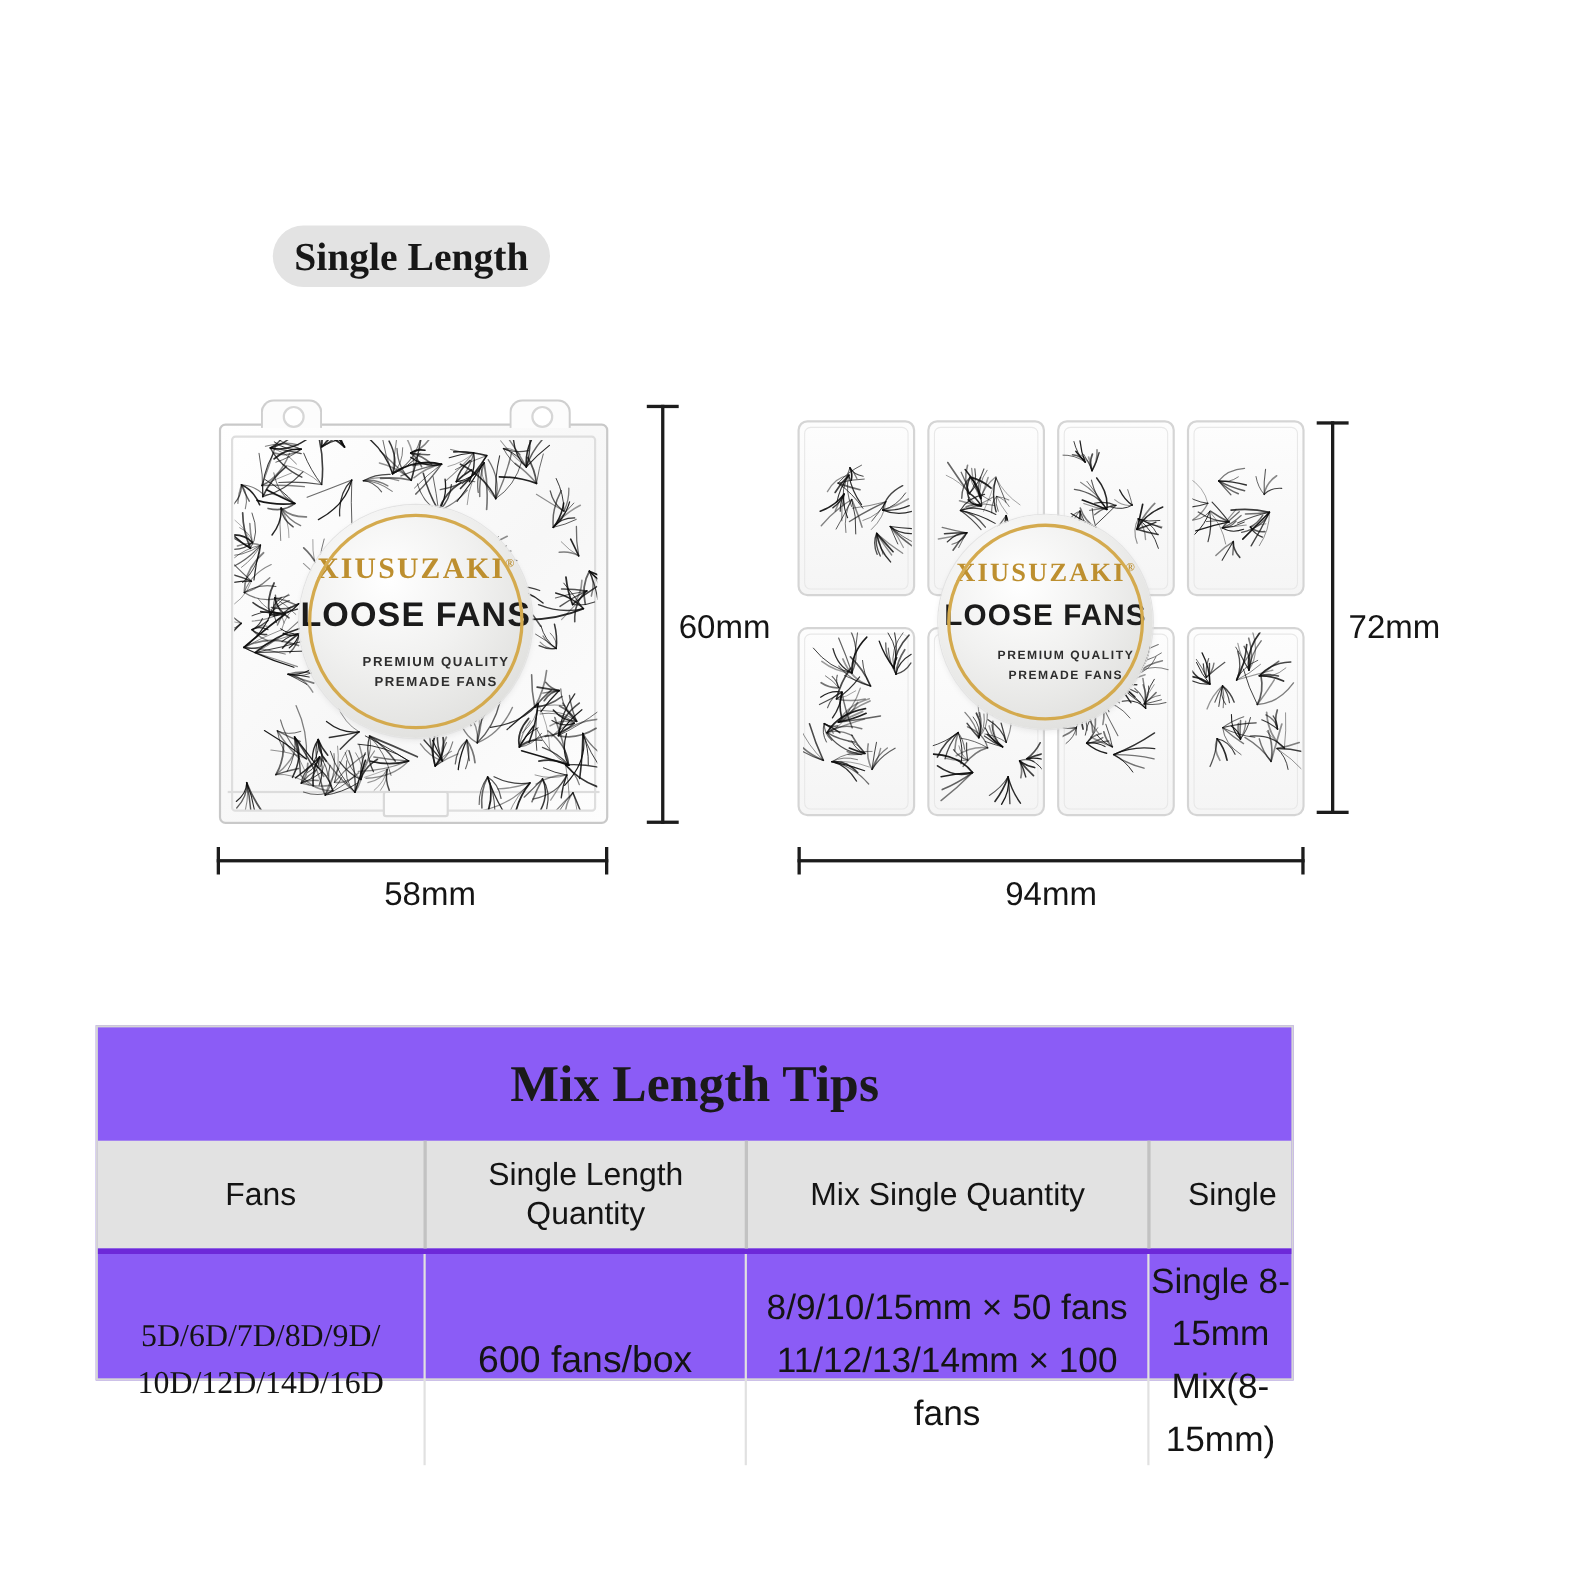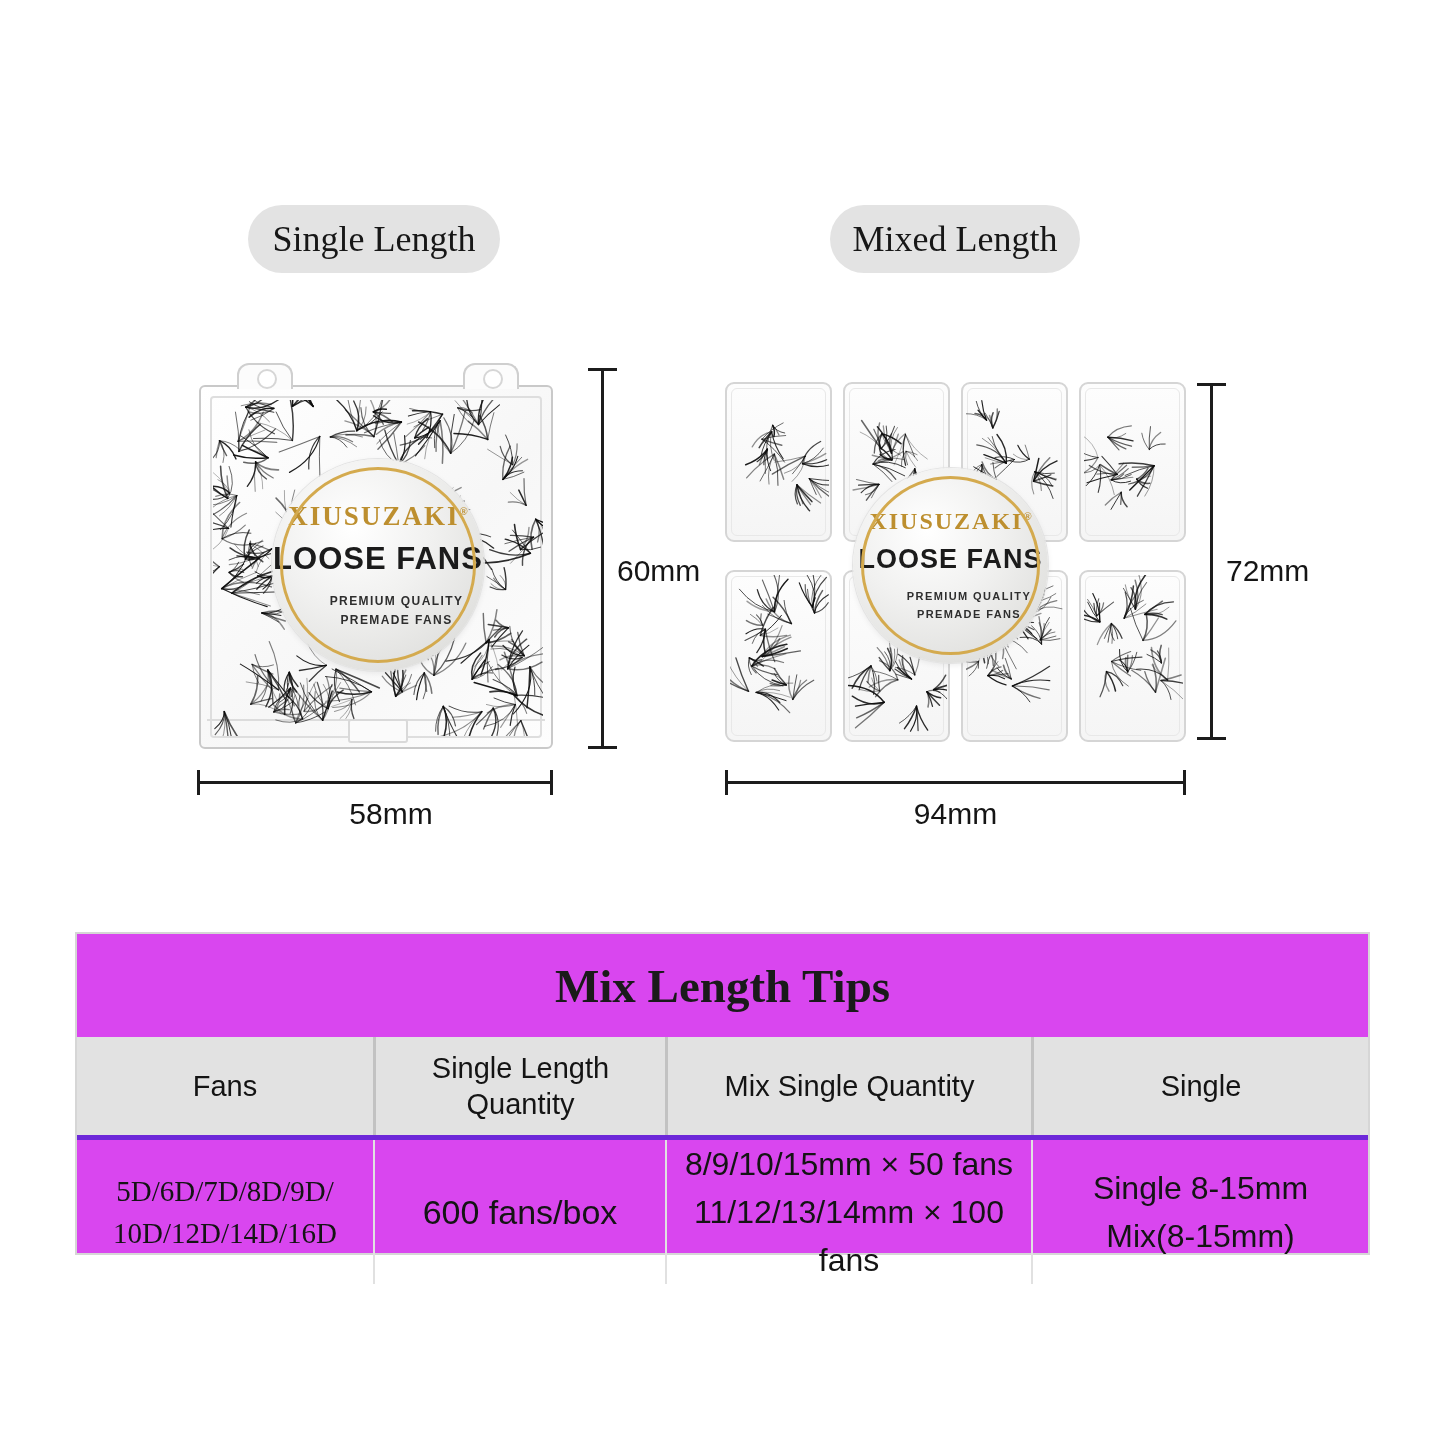--- a/index.html
+++ b/index.html
@@ -1,22 +1,22 @@
 <!DOCTYPE html>
 <html><head>
 <meta charset="utf-8">
 <style>
   html,body{margin:0;padding:0;background:#fff;}
   .canvas{position:relative;width:1445px;height:1445px;background:#ffffff;overflow:hidden;
           font-family:"Liberation Sans",sans-serif;color:#161616;}
 
   
-  .pill{position:absolute;top:205px;height:68px;border-radius:999px;background:#e3e3e3;
+  .pill{position:absolute;top:205px;height:56px;border-radius:999px;background:#e3e3e3;
         display:flex;align-items:center;justify-content:center;
-        font-family:"Liberation Serif",serif;font-weight:400;font-size:36px;color:#171717;}
+        font-family:"Liberation Serif",serif;font-weight:700;font-size:36px;color:#171717;}
   .pill-single{left:248px;width:252px;}
   .pill-mixed{left:830px;width:250px;}
 
   
   .box-single{position:absolute;left:199px;top:385px;width:354px;height:364px;
               border:2px solid #c9c9c9;border-radius:6px;box-sizing:border-box;
               background:linear-gradient(135deg,#ffffff 0%,#f7f7f7 55%,#fdfdfd 100%);}
   .box-single .inner-frame{position:absolute;inset:9px;border:2px solid #dedede;border-radius:4px;}
   .box-single .seam{position:absolute;left:6px;right:6px;bottom:26px;height:2px;background:#dcdcdc;}
   .box-single .latch{position:absolute;left:50%;bottom:4px;width:56px;height:20px;margin-left:-28px;
@@ -55,22 +55,22 @@
   .dim-v{position:absolute;width:3px;background:#1c1c1c;}
   .dim-v::before,.dim-v::after{content:"";position:absolute;left:-13px;width:29px;height:3px;background:#1c1c1c;}
   .dim-v::before{top:0;} .dim-v::after{bottom:0;}
   .dim-h{position:absolute;height:3px;background:#1c1c1c;}
   .dim-h::before,.dim-h::after{content:"";position:absolute;top:-11px;width:3px;height:25px;background:#1c1c1c;}
   .dim-h::before{left:0;} .dim-h::after{right:0;}
   .dim-label{position:absolute;font-size:30px;color:#151515;}
   .dim-label-h{text-align:center;}
 
   
-  .spec-table{position:absolute;left:75px;top:932px;width:1295px;box-sizing:border-box;
-              border:2px solid #d6d6d6;background:#d946ef;}
+  .spec-table{position:absolute;left:87px;top:932px;width:1089px;box-sizing:border-box;
+              border:2px solid #d6d6d6;background:#8b5cf6;}
   .t-title{height:103px;display:flex;align-items:center;justify-content:center;
            font-family:"Liberation Serif",serif;font-weight:700;font-size:47px;color:#1a1a1a;}
   .t-head,.t-row{display:grid;grid-template-columns:296px 292px 366px 1fr;}
   .t-head{background:#e2e2e2;height:98px;}
   .th{display:flex;align-items:center;justify-content:center;text-align:center;
       font-size:29px;color:#141414;padding:0 34px;line-height:1.25;}
   .t-head .th+.th{border-left:3px solid #c2c2c2;}
   .t-row{height:113px;border-top:5px solid #6d28d9;}
   .td{display:flex;flex-direction:column;align-items:center;justify-content:center;text-align:center;
       font-size:32px;line-height:1.5;color:#141414;}
@@ -78,21 +78,20 @@
   .td span{display:block;}
   .td-fans{font-family:"Liberation Serif",serif;font-size:29px;line-height:1.45;}
   .td-qty{font-size:34px;}
 </style>
 </head>
 <body>
 
 <div class="canvas">
 
   <div class="pill pill-single">Single Length</div>
-  <div class="pill pill-mixed">Mixed Length</div>
 
   <div class="box-single">
     <div class="clasp clasp-l"></div>
     <div class="clasp clasp-r"></div>
     <div class="inner-frame"></div>
     <div class="seam"></div>
     <div class="latch"></div>
     <svg class="lashes" style="left:12px;top:13px" width="330" height="336" viewBox="0 0 330 336">
         <path d="M168.7 177.7 Q152.7 178.3 137.1 182.6" stroke="#0c0c0c" stroke-width="1.11" stroke-opacity="0.66" fill="none" stroke-linecap="round"></path>
         <path d="M168.7 177.7 Q155.1 171.4 139.7 170.3" stroke="#0c0c0c" stroke-width="1.31" stroke-opacity="0.49" fill="none" stroke-linecap="round"></path>

